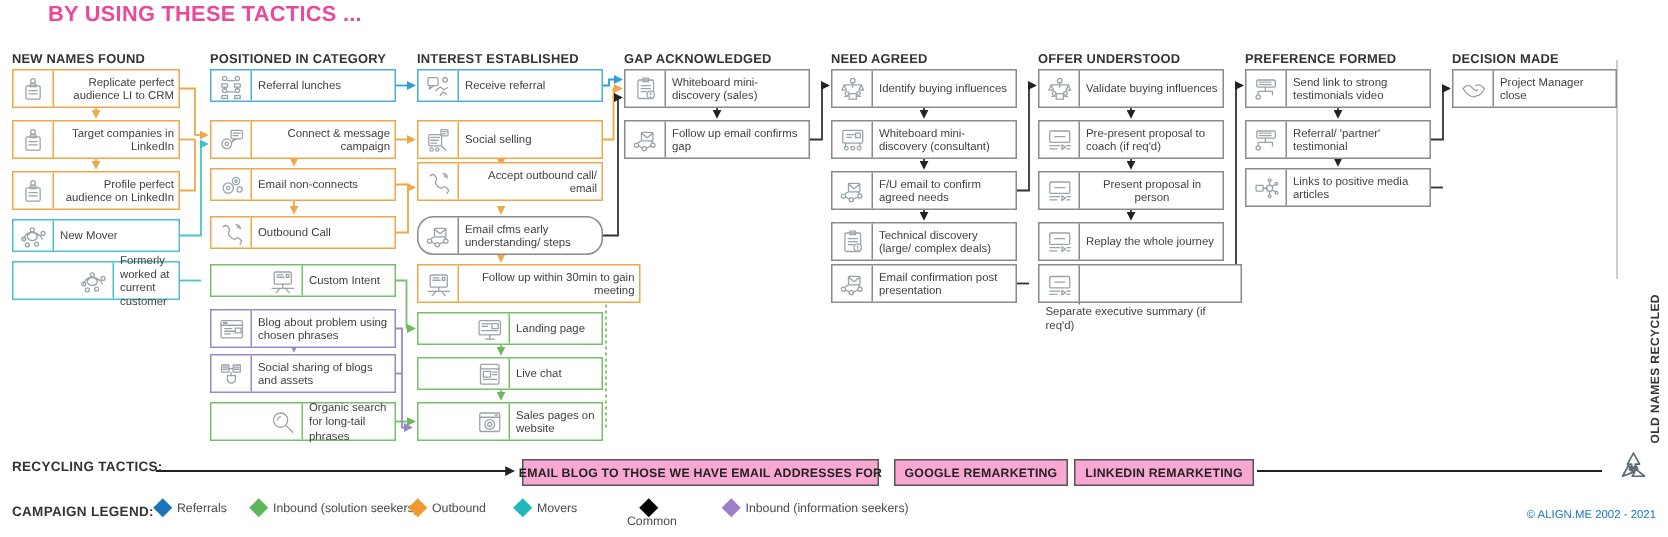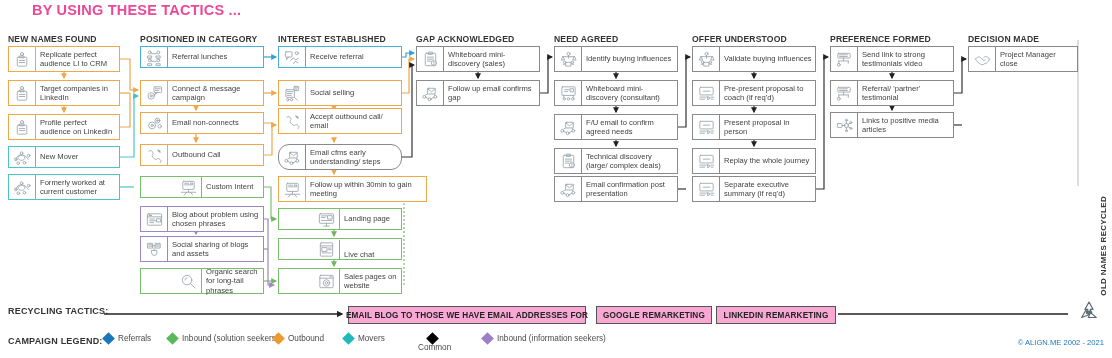--- a/index.html
+++ b/index.html
@@ -17,21 +17,21 @@
 
   
   .node{position:absolute;box-sizing:border-box;border:1px solid #bfbfbf;
         background:#ffffff;display:flex;align-items:stretch;}
   .node .ic{width:26px;flex:0 0 26px;border-right:1px solid #cfcfcf;
             display:flex;align-items:center;justify-content:center;}
   .node .lb{flex:1;display:flex;align-items:center;padding:0 3px 0 4px;
             font-size:7.6px;line-height:9.2px;color:#3f3f3f;}
   .node.blue{border-color:#4BAEDC;}
   .node.blue .ic{border-right-color:#4BAEDC;}
-  .node.orange{border-color:#EFA749;}
+  .node.orange{border-color:#EFA749;text-align:right;}
   .node.orange .ic{border-right-color:#EFA749;}
   .node.teal{border-color:#4BC3C9;}
   .node.teal .ic{border-right-color:#4BC3C9;}
   .node.green{border-color:#79BF6B;padding-left:34px;}
   .node.green .ic{border-right-color:#79BF6B;}
   .node.purple{border-color:#9B87C4;}
   .node.purple .ic{border-right-color:#9B87C4;}
   .node.gray{border-color:#8a8a8a;}
   .node.gray .ic{border-right-color:#8a8a8a;}
 
@@ -221,21 +221,21 @@
             <path d="M3 12 c1-4 5-6 8-4 c3 2 1 5 -2 5 c-3 0 -5 -3 -2 -5 c3-2 8 1 9 4"></path>
             <circle cx="3" cy="12" r="1.4"></circle>
             <circle cx="16.5" cy="8" r="1.4"></circle>
             <circle cx="9" cy="5.5" r="1.4"></circle>
             <circle cx="12" cy="15.5" r="1.4"></circle>
             <circle cx="5.5" cy="16" r="1.4"></circle>
           </svg>
         </div>
         <div class="lb">New Mover</div>
       </div>
-      <div class="node teal" style="left: 8px; top: 174px; width: 112px; height: 26px;">
+      <div class="node teal" style="left: 8px; top: 174px; width: 112px; height: 26px; padding-left: 40px;">
         <div class="ic">
           <svg class="icon" viewBox="0 0 20 20" fill="none" stroke="#9aa3aa" stroke-width="0.9" stroke-linecap="round" stroke-linejoin="round">
             <path d="M3 12 c1-4 5-6 8-4 c3 2 1 5 -2 5 c-3 0 -5 -3 -2 -5 c3-2 8 1 9 4"></path>
             <circle cx="3" cy="12" r="1.4"></circle>
             <circle cx="16.5" cy="8" r="1.4"></circle>
             <circle cx="9" cy="5.5" r="1.4"></circle>
             <circle cx="12" cy="15.5" r="1.4"></circle>
             <circle cx="5.5" cy="16" r="1.4"></circle>
           </svg>
         </div>
@@ -404,21 +404,21 @@
           <svg class="icon" viewBox="0 0 20 20" fill="none" stroke="#9aa3aa" stroke-width="0.9" stroke-linecap="round" stroke-linejoin="round">
             <rect x="2.5" y="4" width="15" height="10" rx="1"></rect>
             <path d="M4.5 6.2 h6 M4.5 8 h4"></path>
             <rect x="11.5" y="6" width="4.5" height="3.5"></rect>
             <path d="M4.5 11 h11"></path>
             <path d="M7 17 h6 M10 14 v3"></path>
           </svg>
         </div>
         <div class="lb">Landing page</div>
       </div>
-      <div class="node green" style="left: 278px; top: 238px; width: 124px; height: 22px; align-items: flex-end;">
+      <div class="node green" style="left: 278px; top: 238px; width: 124px; height: 22px;">
         <div class="ic">
           <svg class="icon" viewBox="0 0 20 20" fill="none" stroke="#9aa3aa" stroke-width="0.9" stroke-linecap="round" stroke-linejoin="round">
             <rect x="3.5" y="3" width="13" height="14" rx="1"></rect>
             <path d="M3.5 6.2 h13"></path>
             <rect x="5.5" y="8" width="5" height="4"></rect>
             <path d="M11.8 8.5 h3.2 M11.8 10.2 h3.2 M5.5 13.6 h9.5"></path>
           </svg>
         </div>
         <div class="lb">Live chat</div>
       </div>
@@ -549,21 +549,21 @@
           <svg class="icon" viewBox="0 0 20 20" fill="none" stroke="#9aa3aa" stroke-width="0.9" stroke-linecap="round" stroke-linejoin="round">
             <rect x="3" y="3.5" width="14" height="8" rx="0.8"></rect>
             <path d="M6.5 7.5 h7"></path>
             <path d="M3 13.8 h7 M3 16 h5"></path>
             <path d="M11.5 13.2 l2.5 1.6 l-2.5 1.6 z"></path>
             <path d="M15 13.8 h2.5 M15 16 h2"></path>
           </svg>
         </div>
         <div class="lb">Pre-present proposal to coach (if req'd)</div>
       </div>
-      <div class="node gray" style="left: 692px; top: 114px; width: 124px; height: 26px;">
+      <div class="node gray" style="left: 692px; top: 114px; width: 124px; height: 26px; text-align: center;">
         <div class="ic">
           <svg class="icon" viewBox="0 0 20 20" fill="none" stroke="#9aa3aa" stroke-width="0.9" stroke-linecap="round" stroke-linejoin="round">
             <rect x="3" y="3.5" width="14" height="8" rx="0.8"></rect>
             <path d="M6.5 7.5 h7"></path>
             <path d="M3 13.8 h7 M3 16 h5"></path>
             <path d="M11.5 13.2 l2.5 1.6 l-2.5 1.6 z"></path>
             <path d="M15 13.8 h2.5 M15 16 h2"></path>
           </svg>
         </div>
         <div class="lb">Present proposal in person</div>
@@ -573,21 +573,21 @@
           <svg class="icon" viewBox="0 0 20 20" fill="none" stroke="#9aa3aa" stroke-width="0.9" stroke-linecap="round" stroke-linejoin="round">
             <rect x="3" y="3.5" width="14" height="8" rx="0.8"></rect>
             <path d="M6.5 7.5 h7"></path>
             <path d="M3 13.8 h7 M3 16 h5"></path>
             <path d="M11.5 13.2 l2.5 1.6 l-2.5 1.6 z"></path>
             <path d="M15 13.8 h2.5 M15 16 h2"></path>
           </svg>
         </div>
         <div class="lb">Replay the whole journey</div>
       </div>
-      <div class="node gray" style="left: 692px; top: 176px; width: 124px; height: 26px;">
+      <div class="node gray" style="left: 692px; top: 176px; width: 136px; height: 26px; flex-direction: column;">
         <div class="ic">
           <svg class="icon" viewBox="0 0 20 20" fill="none" stroke="#9aa3aa" stroke-width="0.9" stroke-linecap="round" stroke-linejoin="round">
             <rect x="3" y="3.5" width="14" height="8" rx="0.8"></rect>
             <path d="M6.5 7.5 h7"></path>
             <path d="M3 13.8 h7 M3 16 h5"></path>
             <path d="M11.5 13.2 l2.5 1.6 l-2.5 1.6 z"></path>
             <path d="M15 13.8 h2.5 M15 16 h2"></path>
           </svg>
         </div>
         <div class="lb">Separate executive summary (if req'd)</div>

